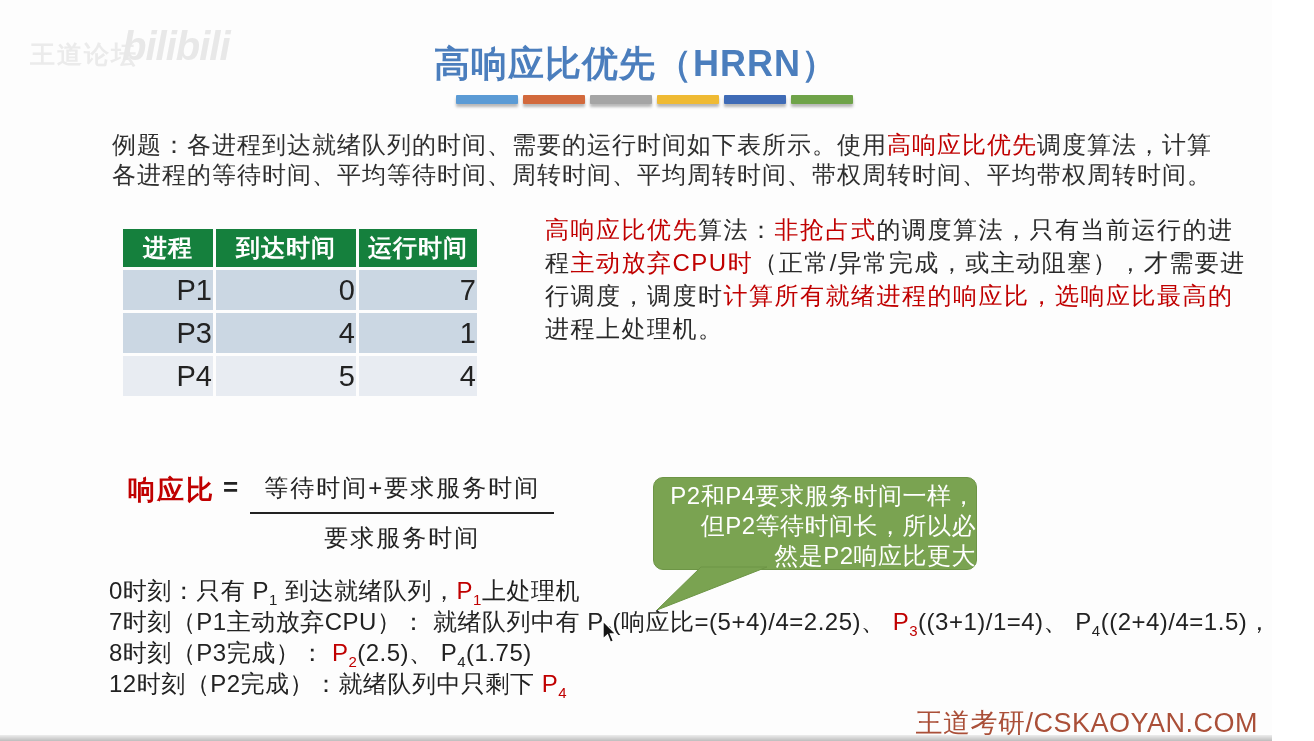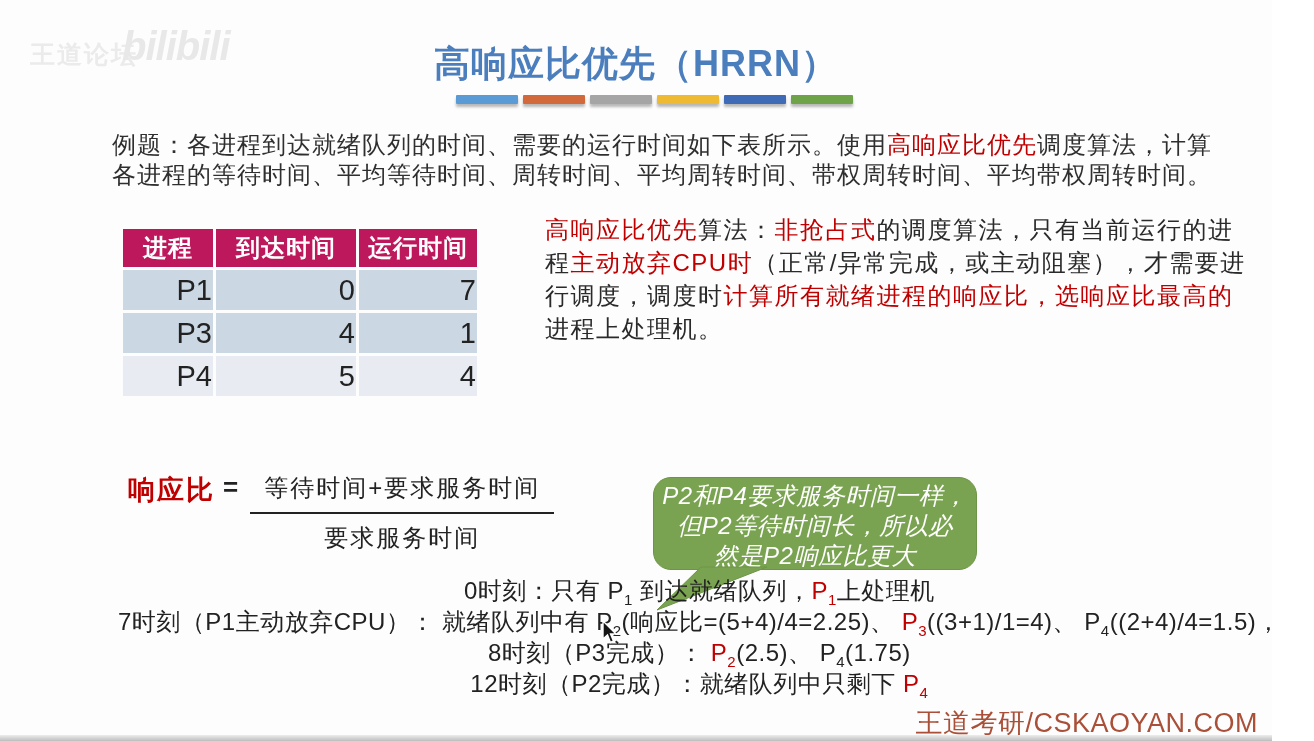--- a/index.html
+++ b/index.html
@@ -21,48 +21,48 @@
 
   .red{color:#c00000;}
   .line{white-space:nowrap;}
 
   
   .intro{position:absolute;left:112px;top:130px;font-size:24px;line-height:30px;
          color:#2f2f2f;letter-spacing:1px;}
 
   
   .ptable{position:absolute;left:120px;top:226px;border-collapse:separate;border-spacing:3px;}
-  .ptable th{background:#be185d;color:#fff;font-size:24px;font-weight:bold;height:36px;letter-spacing:1px;margin-left:48px;}
+  .ptable th{background:#15803d;color:#fff;font-size:24px;font-weight:bold;height:36px;letter-spacing:1px;margin-left:48px;}
   .ptable td{font-size:29px;color:#222;text-align:right;height:38px;font-weight:500;}
   .ptable .c1{width:88px}.ptable .c2{width:138px}.ptable .c3{width:116px}
   .row-dark td{background:#cbd7e3;}
   .row-light td{background:#e8ecf2;}
 
   
   .algo{position:absolute;left:545px;top:213px;font-size:24px;line-height:33px;
         color:#2a2a2a;letter-spacing:1.5px;}
 
   
   .formula{position:absolute;left:128px;top:472px;display:flex;align-items:flex-start;color:#222;}
   .f-label{font-size:27px;font-weight:bold;letter-spacing:2px;}
   .f-eq{font-size:26px;font-weight:bold;margin:0 12px 0 8px;}
   .frac{display:inline-block;text-align:center;font-size:24px;font-weight:normal;letter-spacing:2px;}
   .frac .num{padding:0 14px 8px;border-bottom:2px solid #222;}
   .frac .den{padding-top:8px;}
 
   
   .bubble{position:absolute;left:653px;top:477px;width:324px;height:93px;
-          background:#7aa351;border:1px solid #6d9546;border-radius:18px;
-          color:#fff;font-size:24px;line-height:30px;text-align:center;
-          padding-top:3px;box-sizing:border-box;letter-spacing:0.5px;font-style:italic;}
+          background:#7aa351;border:1px solid #6d9546;border-radius:10px;
+          color:#fff;font-size:24px;line-height:30px;text-align:right;
+          padding-top:3px;box-sizing:border-box;letter-spacing:0.5px;}
   .tail{position:absolute;left:649px;top:566px;}
 
   
-  .timeline{position:absolute;left:118px;top:575px;font-size:24px;line-height:31px;
-            color:#222;letter-spacing:0.5px;text-align:center;}
+  .timeline{position:absolute;left:109px;top:575px;font-size:24px;line-height:31px;
+            color:#222;letter-spacing:0.5px;}
   sub{font-size:15px;line-height:0;}
 
   
   .cursor{position:absolute;left:601px;top:620px;}
 
   
   .footer{position:absolute;right:14px;top:705px;font-size:27px;color:#aa4f38;letter-spacing:0.5px;}
   .bottombar{position:absolute;left:0;right:0;bottom:0;height:6px;
              background:linear-gradient(#ededed,#bdbdbd);}
 </style>

